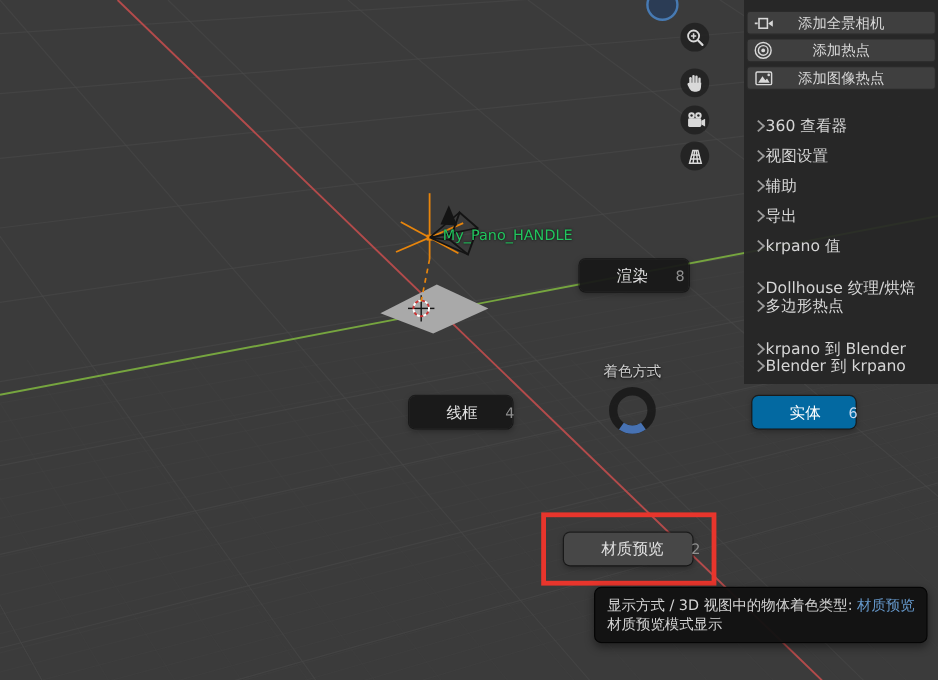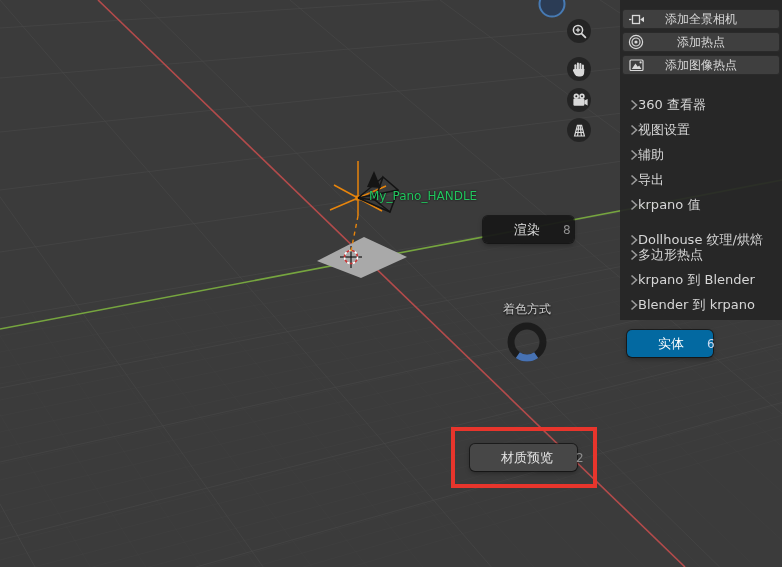--- a/index.html
+++ b/index.html
@@ -312,21 +312,21 @@
           <polyline points="1.5,1.5 6.5,6 1.5,10.5" fill="none" stroke="#9a9a9a" stroke-width="1.6"></polyline>
         </svg>
       <span>Dollhouse 纹理/烘焙</span>
     </div>
     <div class="side-row" style="top:242px">
       <svg width="8" height="12" viewBox="0 0 8 12">
           <polyline points="1.5,1.5 6.5,6 1.5,10.5" fill="none" stroke="#9a9a9a" stroke-width="1.6"></polyline>
         </svg>
       <span>多边形热点</span>
     </div>
-    <div class="side-row" style="top:267px">
+    <div class="side-row" style="top:278px">
       <svg width="8" height="12" viewBox="0 0 8 12">
           <polyline points="1.5,1.5 6.5,6 1.5,10.5" fill="none" stroke="#9a9a9a" stroke-width="1.6"></polyline>
         </svg>
       <span>krpano 到 Blender</span>
     </div>
     <div class="side-row" style="top:292px">
       <svg width="8" height="12" viewBox="0 0 8 12">
           <polyline points="1.5,1.5 6.5,6 1.5,10.5" fill="none" stroke="#9a9a9a" stroke-width="1.6"></polyline>
         </svg>
       <span>Blender 到 krpano</span>
@@ -343,20 +343,29 @@
   <div class="pie-item" style="left:483px;top:216px;width:91px">
     <svg width="15" height="15" viewBox="0 0 16 16">
       <circle cx="8" cy="8" r="6" fill="none" stroke="#e0e0e0" stroke-width="1.3"></circle>
       <path d="M4.6 6.5 A3.8 3.8 0 0 1 7 4.4" fill="none" stroke="#e0e0e0" stroke-width="1.2"></path>
       <path d="M11.5 7 A4 4 0 0 1 8.5 11.6" fill="none" stroke="#e0e0e0" stroke-width="1" opacity=".7"></path>
     </svg>
     <span>渲染</span>
     <span class="key">8</span>
   </div>
 
+  <div class="pie-item" style="left:341px;top:330px;width:86px">
+    <svg width="15" height="15" viewBox="0 0 16 16">
+      <circle cx="8" cy="8" r="6" fill="none" stroke="#e0e0e0" stroke-width="1.3"></circle>
+      <line x1="2" y1="8" x2="14" y2="8" stroke="#e0e0e0" stroke-width="1"></line>
+      <ellipse cx="8" cy="8" rx="2.6" ry="6" fill="none" stroke="#e0e0e0" stroke-width="1"></ellipse>
+    </svg>
+    <span>线框</span>
+    <span class="key">4</span>
+  </div>
 
   <div class="pie-item active" style="left:627px;top:330px;width:86px">
     <svg width="15" height="15" viewBox="0 0 16 16">
       <circle cx="8" cy="8" r="6.5" fill="#ffffff"></circle>
     </svg>
     <span>实体</span>
     <span class="key">6</span>
   </div>
 
   <div class="pie-item hover" style="left:470px;top:444px;width:107px">
@@ -364,14 +373,18 @@
       <circle cx="8" cy="8" r="6" fill="none" stroke="#f0f0f0" stroke-width="1.3"></circle>
       <path d="M8 8 L2 8 A6 6 0 0 0 8 14 Z" fill="#f0f0f0"></path>
       <path d="M8 8 L14 8 A6 6 0 0 0 8 2 Z" fill="#f0f0f0"></path>
     </svg>
     <span>材质预览</span>
     <span class="key">2</span>
   </div>
 
   <div id="red-rect"></div>
 
+  <div id="tooltip">
+    <div><span>显示方式 / 3D 视图中的物体着色类型: </span><span class="val">材质预览</span></div>
+    <div>材质预览模式显示</div>
+  </div>
 
 </div>
 
 </body></html>

